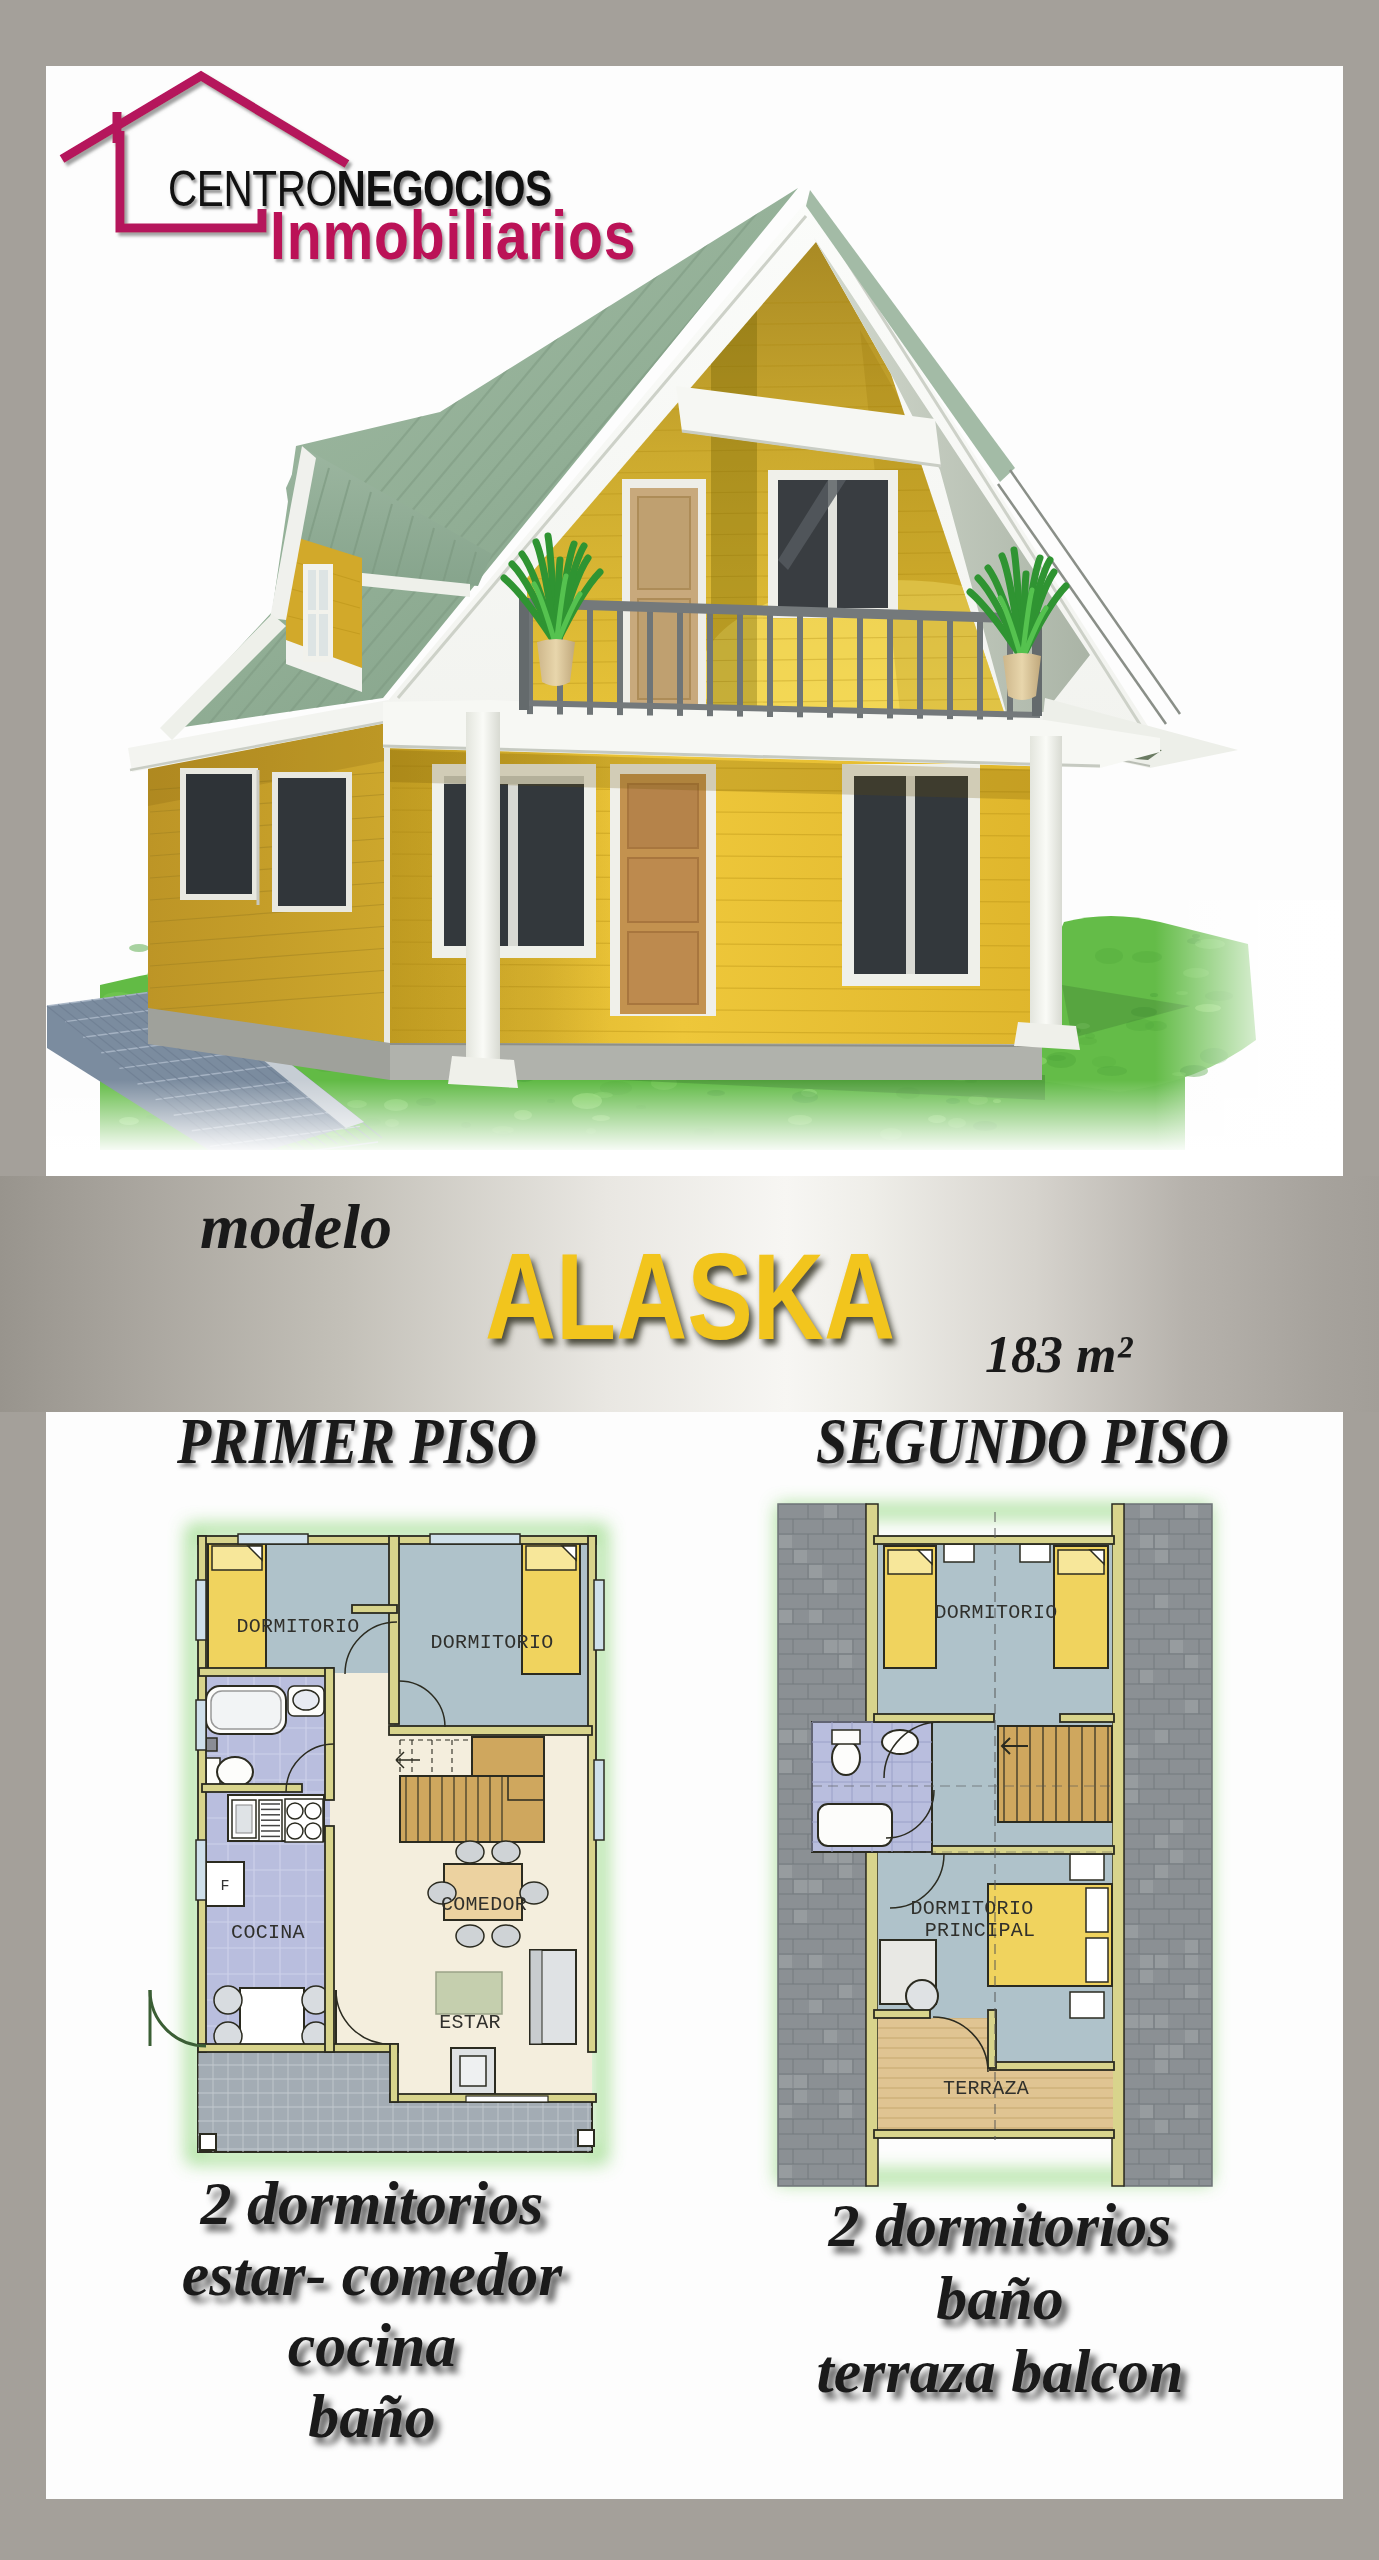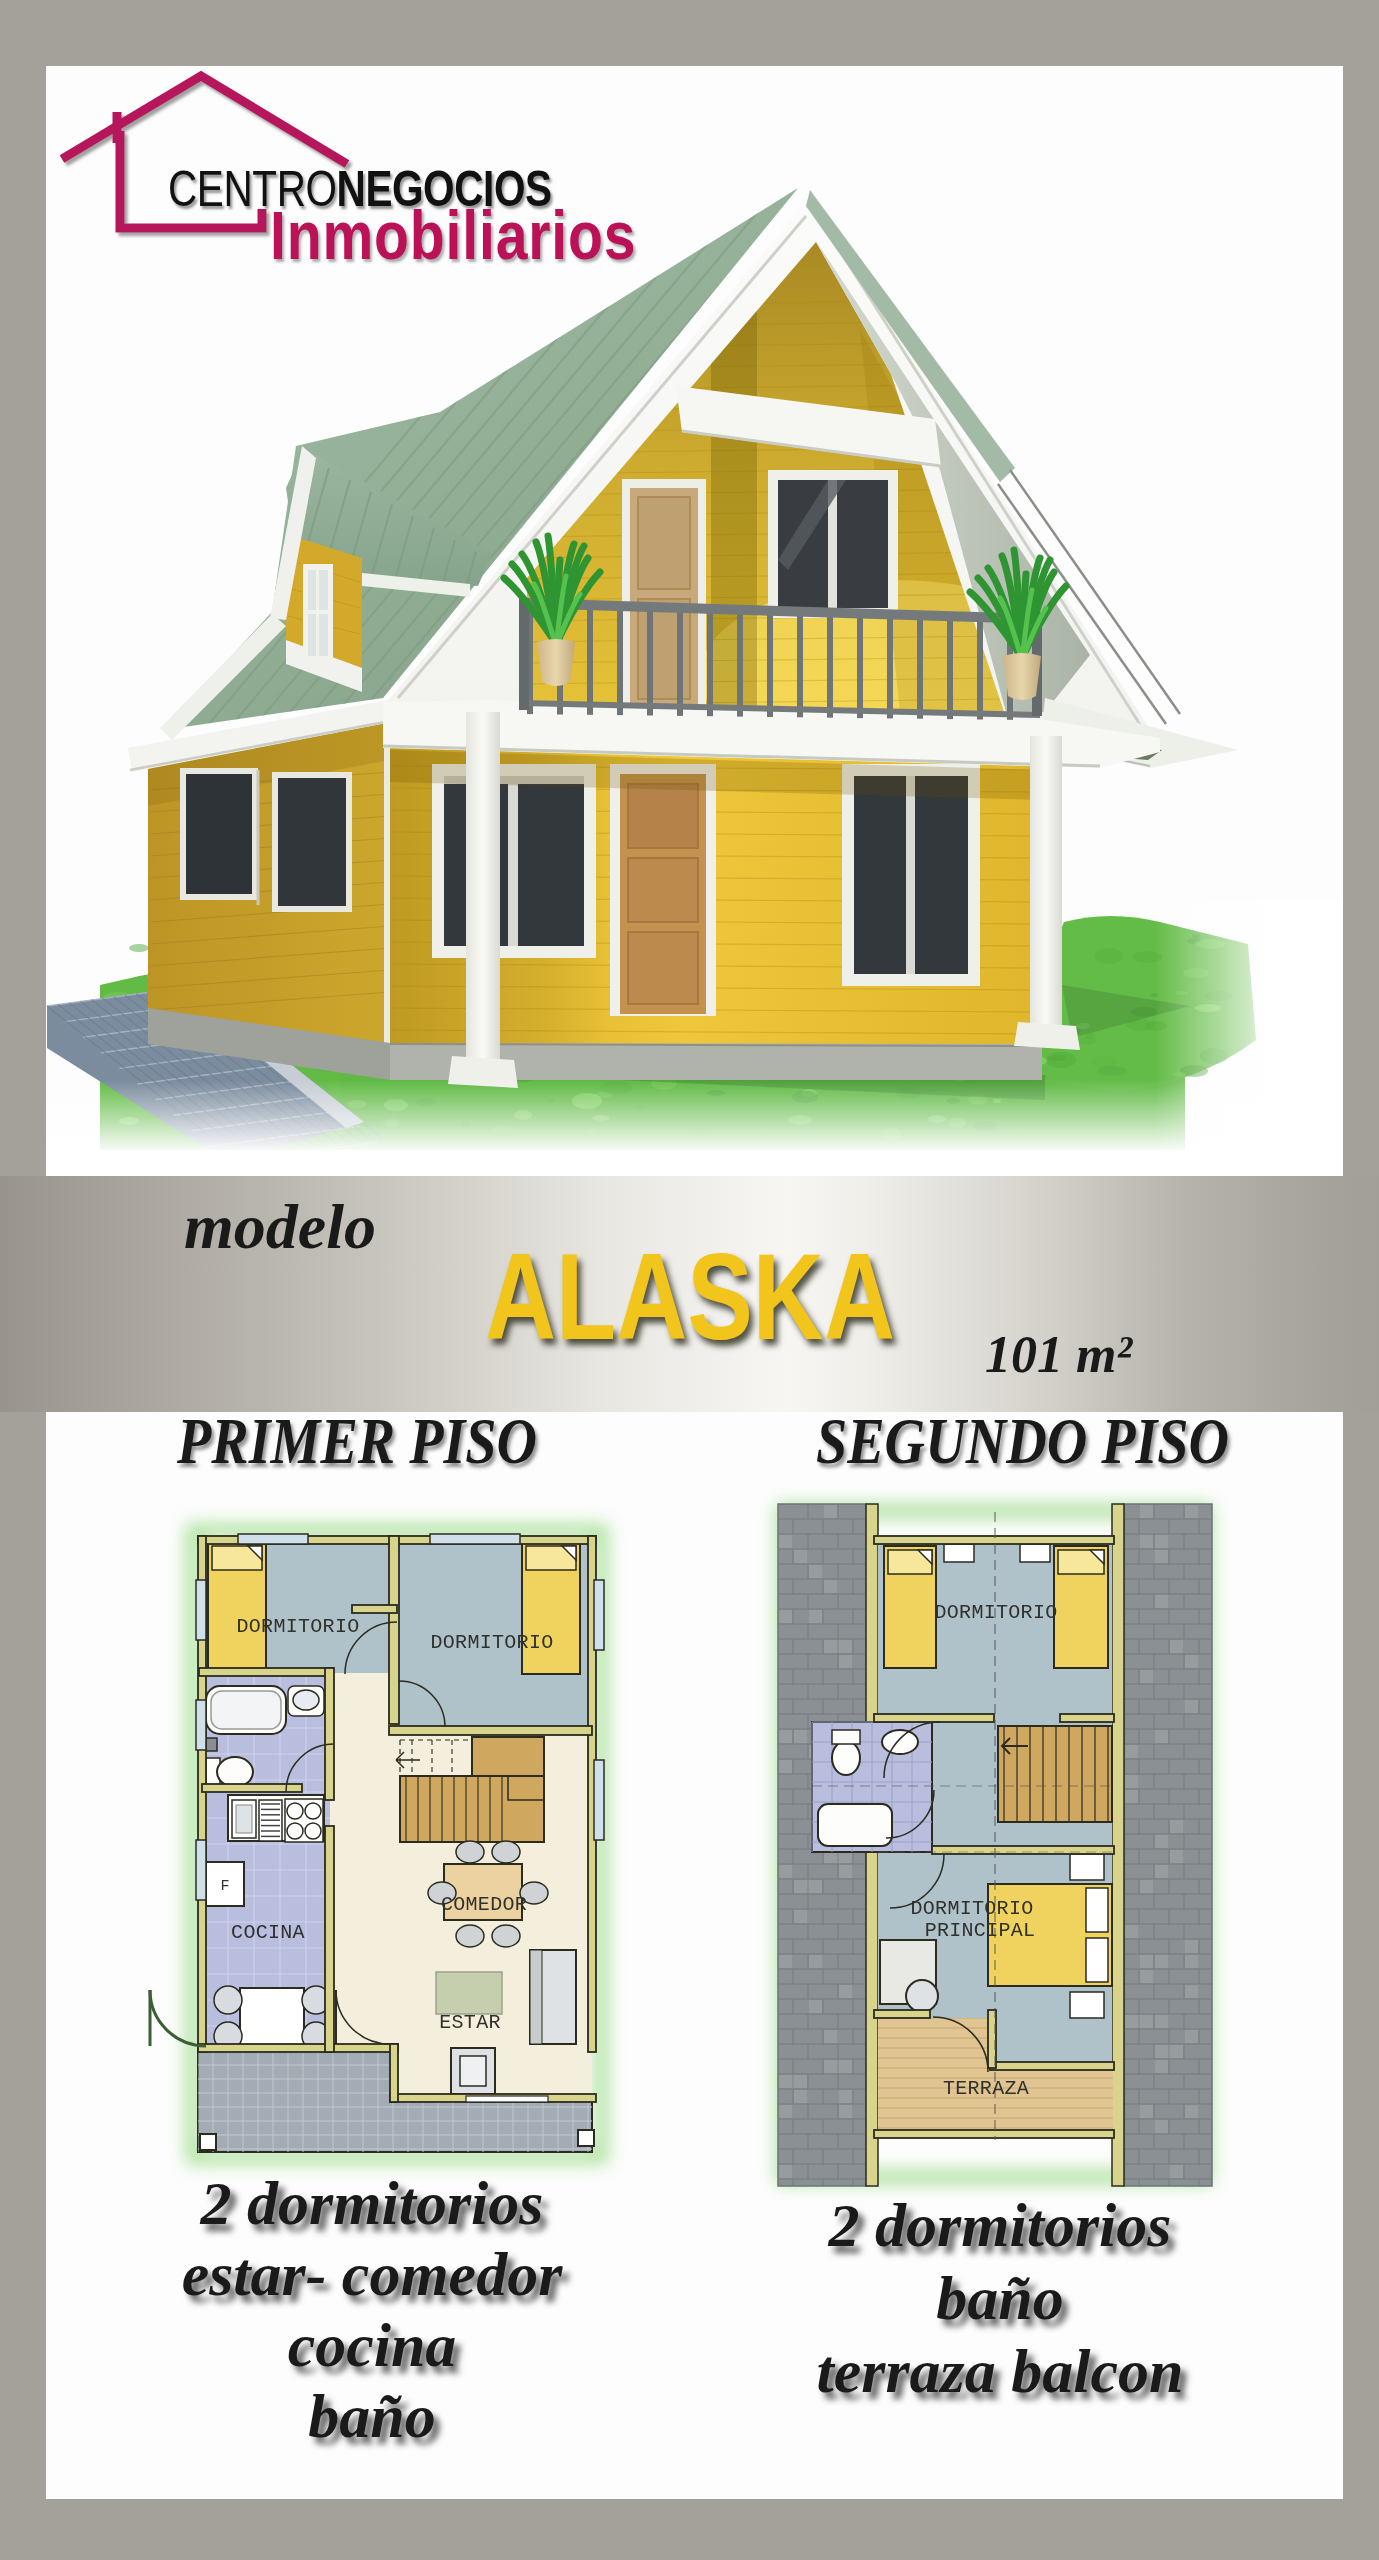--- a/index.html
+++ b/index.html
@@ -486,25 +486,25 @@
 </svg>
 
 <div class="abs" style="left:168px;top:164px;font-size:50px;color:#111;line-height:1;
   text-shadow:2.5px 2.5px 3px rgba(120,120,120,.8);letter-spacing:-0.5px;white-space:nowrap;
   transform:scaleX(0.81);transform-origin:left top;">
   <span style="font-weight:400;">CENTRO</span><span style="font-weight:700;">NEGOCIOS</span></div>
 <div class="abs" style="left:270px;top:201px;font-size:68px;color:#bb1257;font-weight:bold;line-height:1;
   text-shadow:2.5px 2.5px 3px rgba(150,150,150,.8);letter-spacing:1px;white-space:nowrap;
   transform:scaleX(0.84);transform-origin:left top;">Inmobiliarios</div>
 
-<div class="abs serifbi" style="left:184px;top:1190px;font-size:64px;">modelo</div>
+<div class="abs serifbi" style="left:200px;top:1190px;font-size:64px;">modelo</div>
 <div class="abs" style="left:485px;top:1235px;font-size:123px;line-height:1;
   font-weight:bold;color:#f2c51d;transform:scaleX(0.80);transform-origin:left top;white-space:nowrap;
   text-shadow:5px 6px 7px rgba(50,50,35,.85);">ALASKA</div>
-<div class="abs serifbi" style="left:985px;top:1325px;font-size:52px;">101 m²</div>
+<div class="abs serifbi" style="left:985px;top:1325px;font-size:52px;">183 m²</div>
 
 <div class="abs serifbi" style="left:177px;top:1408px;font-size:66px;line-height:1;transform:scaleX(0.85);
   transform-origin:left top;text-shadow:3px 4px 4px rgba(100,100,100,.7);">PRIMER PISO</div>
 <div class="abs serifbi" style="left:816px;top:1408px;font-size:66px;line-height:1;transform:scaleX(0.85);
   transform-origin:left top;text-shadow:3px 4px 4px rgba(100,100,100,.7);">SEGUNDO PISO</div>
 
 <svg class="abs" style="left:46px;top:1412px" width="1297" height="1087" viewBox="46 1412 1297 1087">
 <defs>
  <filter id="pglow" x="-30%" y="-30%" width="160%" height="160%">
   <feGaussianBlur stdDeviation="9"></feGaussianBlur>

